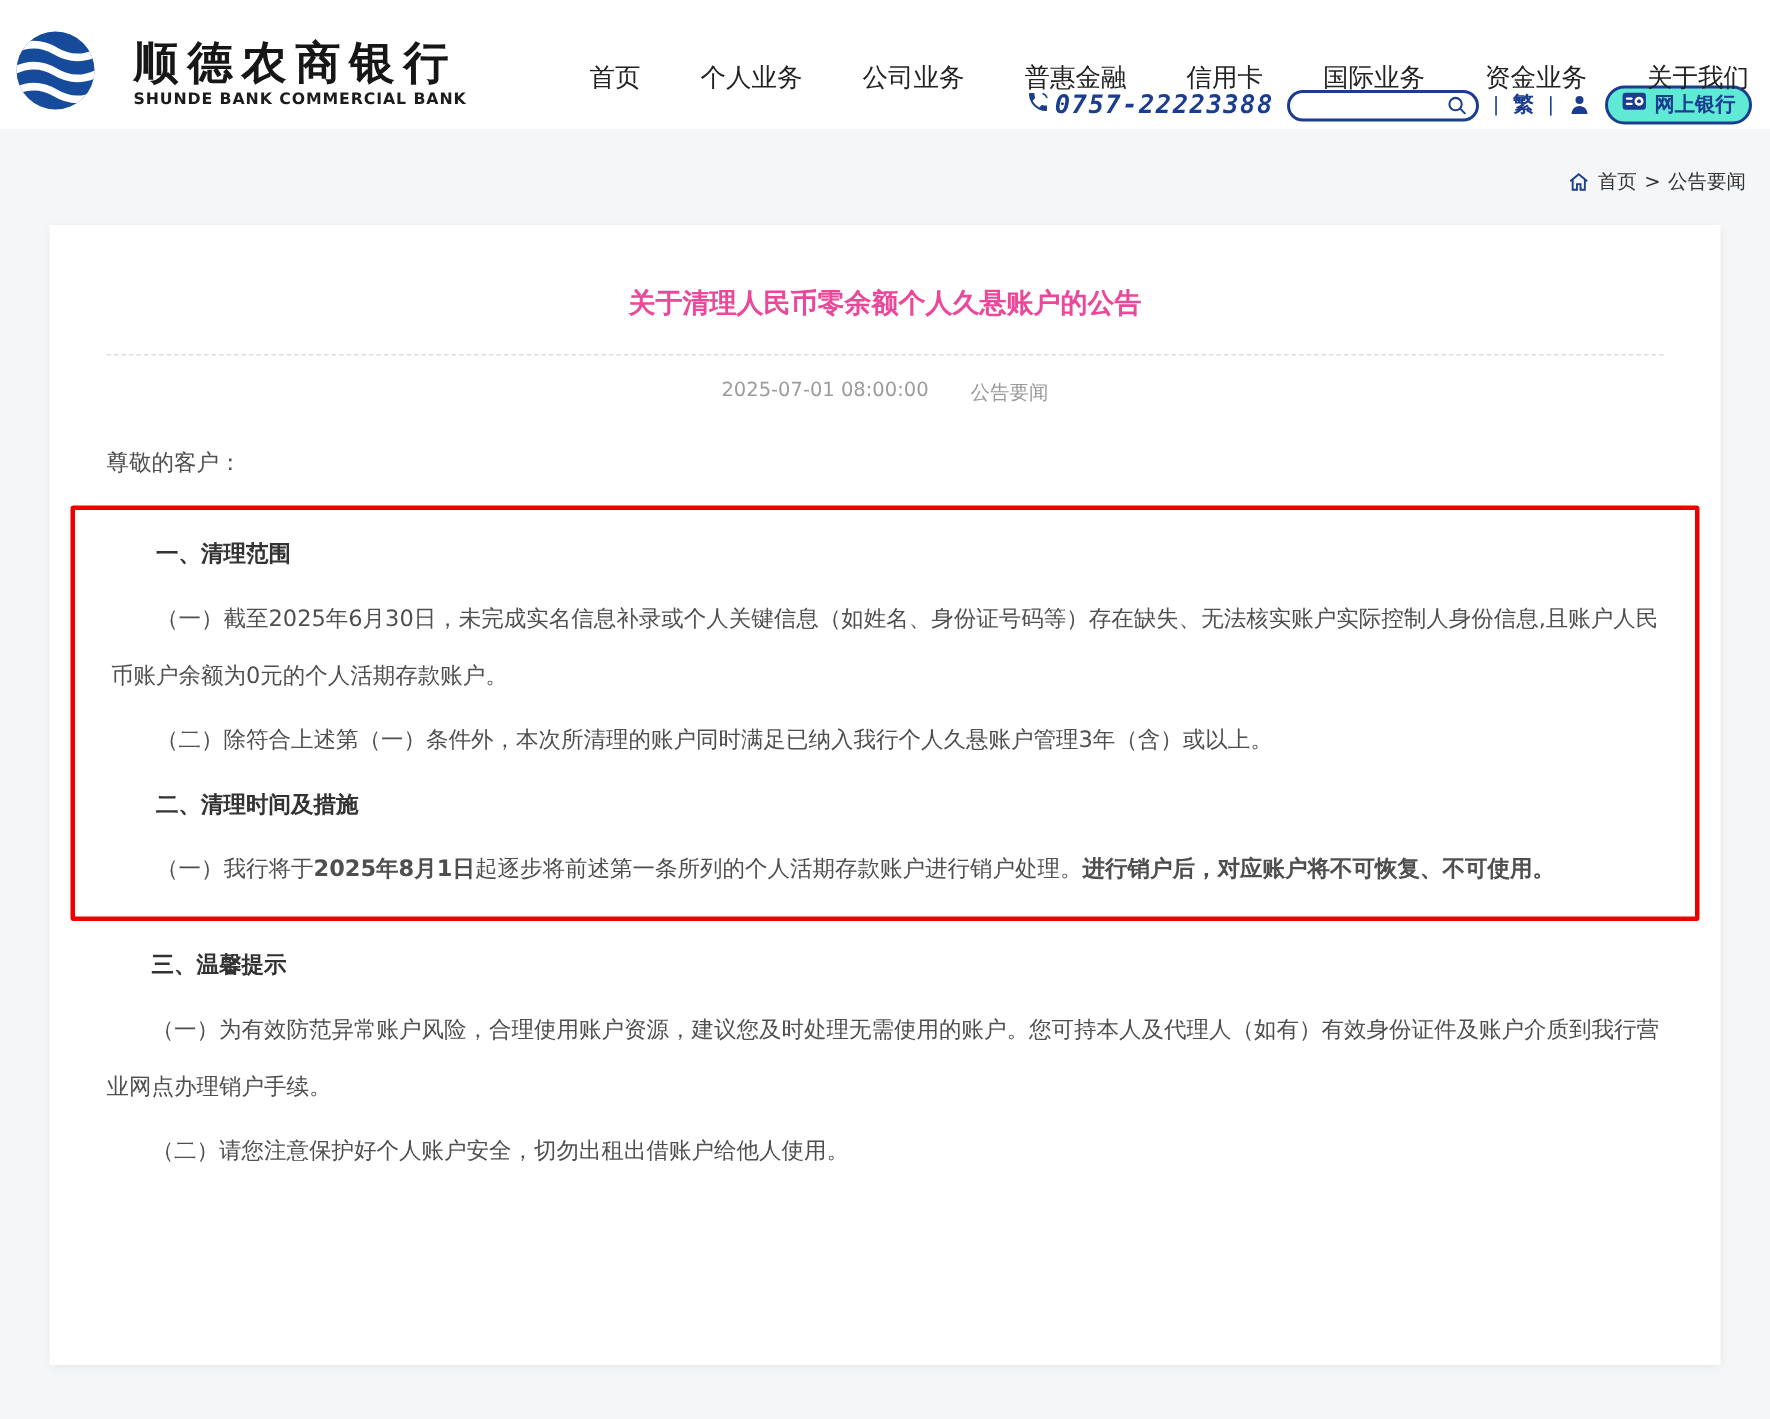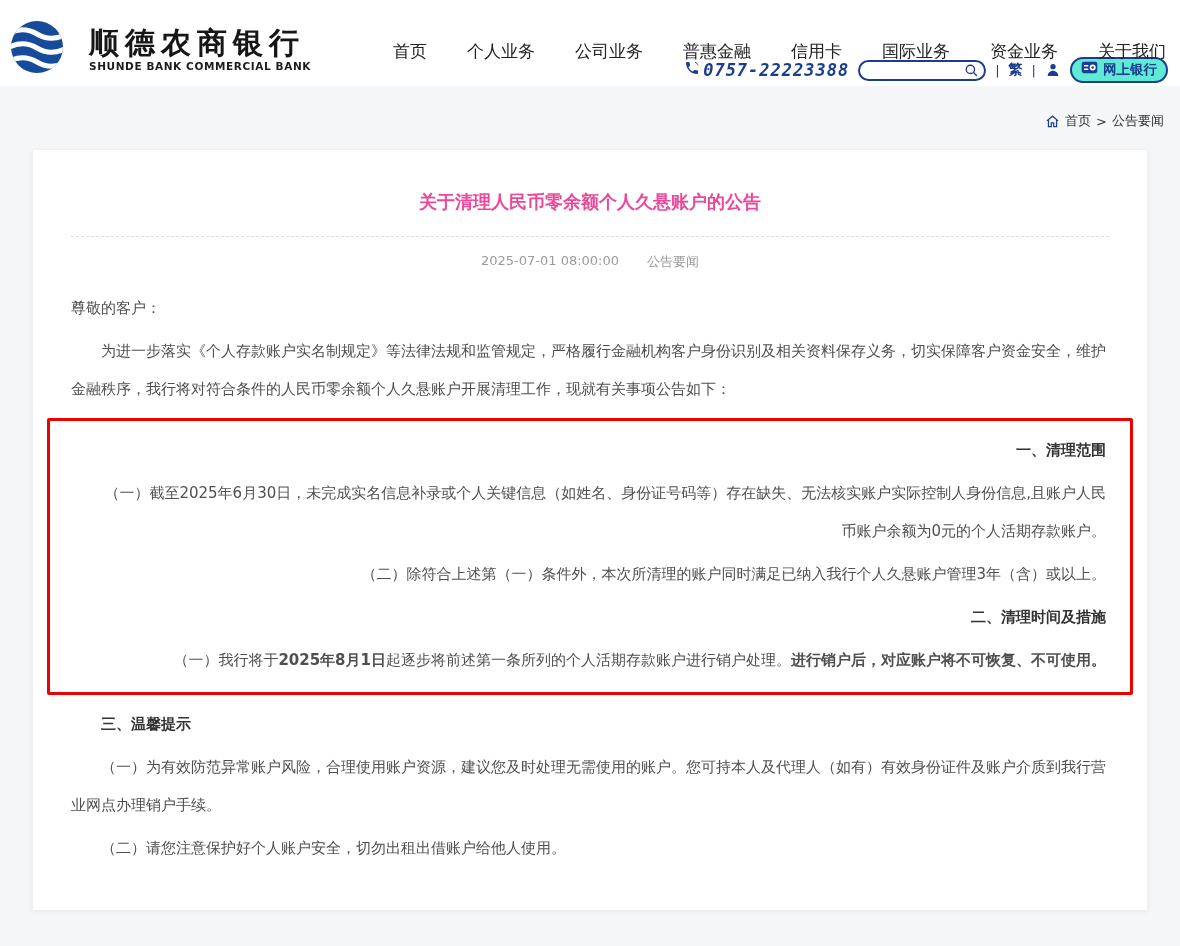--- a/index.html
+++ b/index.html
@@ -60,21 +60,21 @@
     padding:32px 38px 16px; min-height:760px;
   }
   .article-title { text-align:center; font-size:18px; font-weight:bold; color:#ec4899; margin:8px 0 22px; }
   .dashed-divider { border:none; border-top:1px dashed #dcdcdc; height:0; margin:0; }
   .meta { display:flex; justify-content:center; gap:28px; color:#9b9b9b; font-size:13px; margin:16px 0 18px; }
 
   .content { font-size:15px; color:#4f4f4f; line-height:38px; }
   .content p { margin:5px 0; }
   .indent { text-indent:2em; }
   .sec-heading { font-weight:bold; color:#333; text-indent:2em; margin:5px 0; }
-  .alert-box { border:3px solid #ec0000; border-radius:2px; margin:10px -24px; padding:5px 24px 8px;text-align:right; }
+  .alert-box { border:3px solid #ec0000; border-radius:2px; margin:10px -24px; padding:5px 24px 8px; }
 </style>
 </head>
 <body>
 
 <header class="site-header">
   <div class="logo">
     <span>
       <svg width="54" height="54" viewBox="0 0 54 54">
         <defs>
             <clipPath id="gclip">
@@ -168,21 +168,20 @@
 <main class="card">
   <h1 class="article-title">关于清理人民币零余额个人久悬账户的公告</h1>
   <hr class="dashed-divider">
   <div class="meta">
     <span>2025-07-01 08:00:00</span>
     <span>公告要闻</span>
   </div>
 
   <div class="content">
     <p>尊敬的客户：</p>
-    <p class="indent">为进一步落实《个人存款账户实名制规定》等法律法规和监管规定，严格履行金融机构客户身份识别及相关资料保存义务，切实保障客户资金安全，维护金融秩序，我行将对符合条件的人民币零余额个人久悬账户开展清理工作，现就有关事项公告如下：</p>
 
     <div class="alert-box">
       <p class="sec-heading">一、清理范围</p>
       <p class="indent">（一）截至2025年6月30日，未完成实名信息补录或个人关键信息（如姓名、身份证号码等）存在缺失、无法核实账户实际控制人身份信息,且账户人民币账户余额为0元的个人活期存款账户。</p>
       <p class="indent">（二）除符合上述第（一）条件外，本次所清理的账户同时满足已纳入我行个人久悬账户管理3年（含）或以上。</p>
       <p class="sec-heading">二、清理时间及措施</p>
       <p class="indent"><span>（一）我行将于</span><span style="font-weight: bold;">2025年8月1日</span><span>起逐步将前述第一条所列的个人活期存款账户进行销户处理。</span><span style="font-weight: bold;">进行销户后，对应账户将不可恢复、不可使用。</span></p>
     </div>
 
     <p class="sec-heading">三、温馨提示</p>

